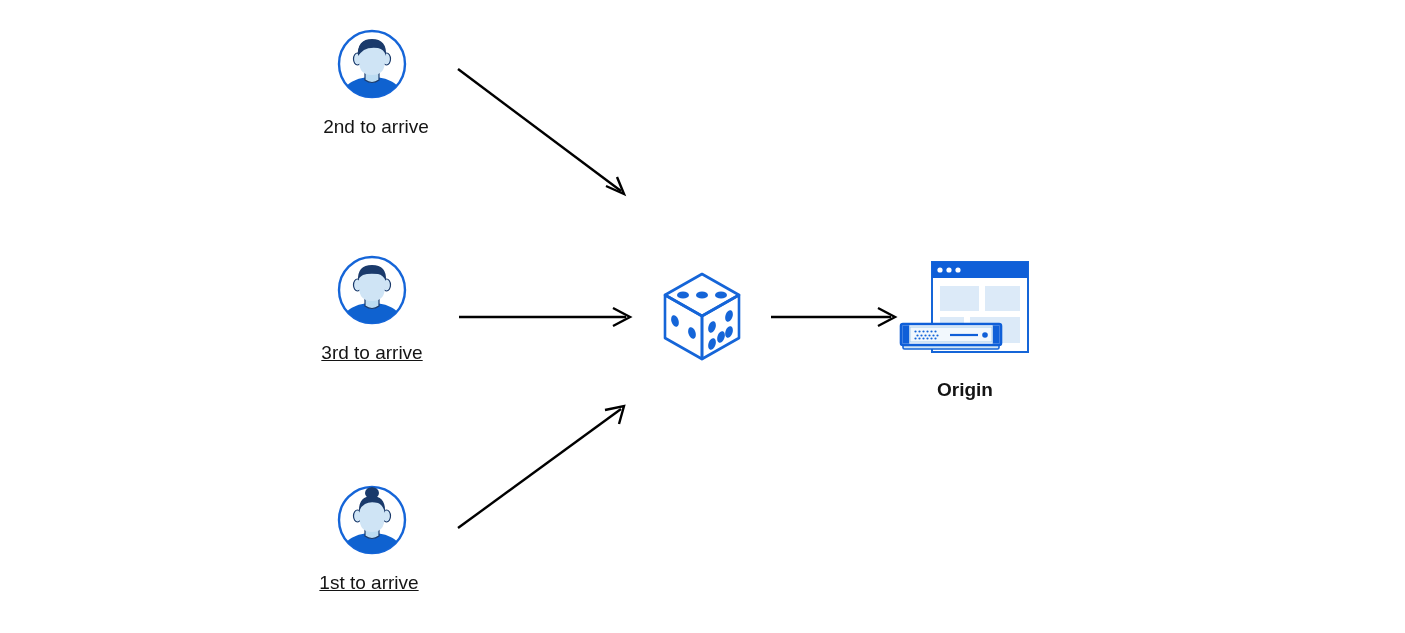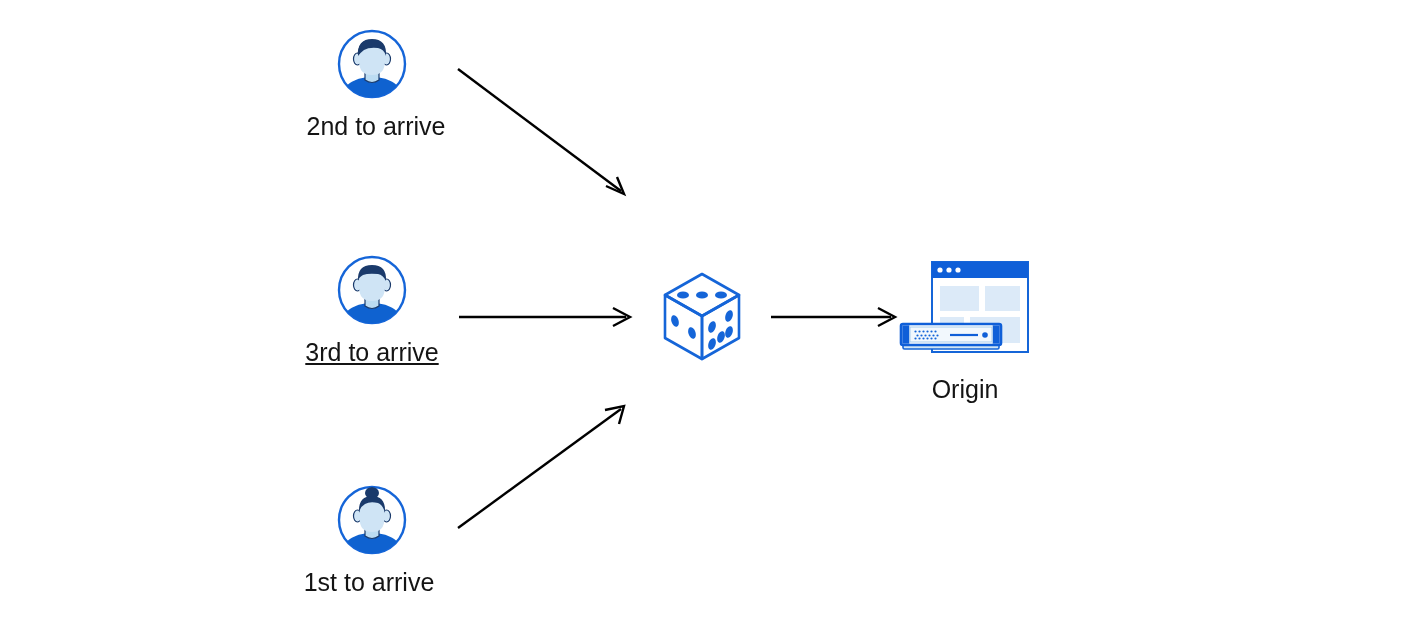--- a/index.html
+++ b/index.html
@@ -19,21 +19,21 @@
     background: #ffffff;
     overflow: hidden;
   }
   .node {
     position: absolute;
   }
   .node-label {
     position: absolute;
     width: 260px;
     text-align: center;
-    font-size: 25px;
+    font-size: 19px;
     line-height: 23px;
     color: #141414;
     font-family: "Liberation Sans", sans-serif;
     white-space: nowrap;
   }
   .icon-wrap {
     position: absolute;
   }
   .arrow-layer {
     position: absolute;
@@ -142,21 +142,21 @@
           <path d="M29 40 h14 v12 q-7 5 -14 0 Z" fill="none" stroke="#1a3a6b" stroke-width="1.2"></path>
           <ellipse cx="21.5" cy="32" rx="4" ry="6" fill="#cfe4f5" stroke="#1a3a6b" stroke-width="1.2"></ellipse>
           <ellipse cx="50.5" cy="32" rx="4" ry="6" fill="#cfe4f5" stroke="#1a3a6b" stroke-width="1.2"></ellipse>
           <path d="M23.5 27 q0 -13 12.5 -13 q12.5 0 12.5 13 v7 q0 14 -12.5 14 q-12.5 0 -12.5 -14 Z" fill="#cfe4f5"></path>
 
           <ellipse cx="36" cy="9" rx="7" ry="6" fill="#1a3a6b"></ellipse>
           <path d="M23 29 q-1 -17 13 -17 q14 0 13 17 q-2 -8 -7 -10 q-8 -2 -13 1 q-5 3 -6 9 Z" fill="#1a3a6b"></path>
         </g>
       </svg>
     </span>
-    <span class="node-label" style="left:-97px; top:87px;">1st to arrive</span>
+    <span class="node-label" style="left:-97px; top:87px;text-decoration:underline;">1st to arrive</span>
   </div>
 
   <div class="node" style="left:661px; top:271px;">
     <span class="icon-wrap" style="left:0; top:0;">
       <svg width="82" height="92" viewBox="0 0 82 92">
         <g fill="none" stroke="#1565d8" stroke-width="2.6" stroke-linejoin="round">
 
           <path d="M41 3 L 78 24 L 41 45 L 4 24 Z"></path>
 
           <path d="M4 24 L 41 45 L 41 88 L 4 67 Z"></path>
@@ -229,16 +229,16 @@
               <circle cx="31.5" cy="80.5" r="1.1"></circle>
             <circle cx="35.5" cy="80.5" r="1.1"></circle>
               <circle cx="39.5" cy="80.5" r="1.1"></circle>
           </g>
 
           <line x1="54" y1="77" x2="82" y2="77" stroke="#0f5fd8" stroke-width="2.2"></line>
           <circle cx="89" cy="77" r="2.8" fill="#0f5fd8"></circle>
         </g>
       </svg>
     </span>
-    <span class="node-label" style="left:-61px; top:120px;">Origin</span>
+    <span class="node-label" style="left:-61px; top:120px;font-weight:bold;">Origin</span>
   </div>
 
 </div>
 
 </body></html>

